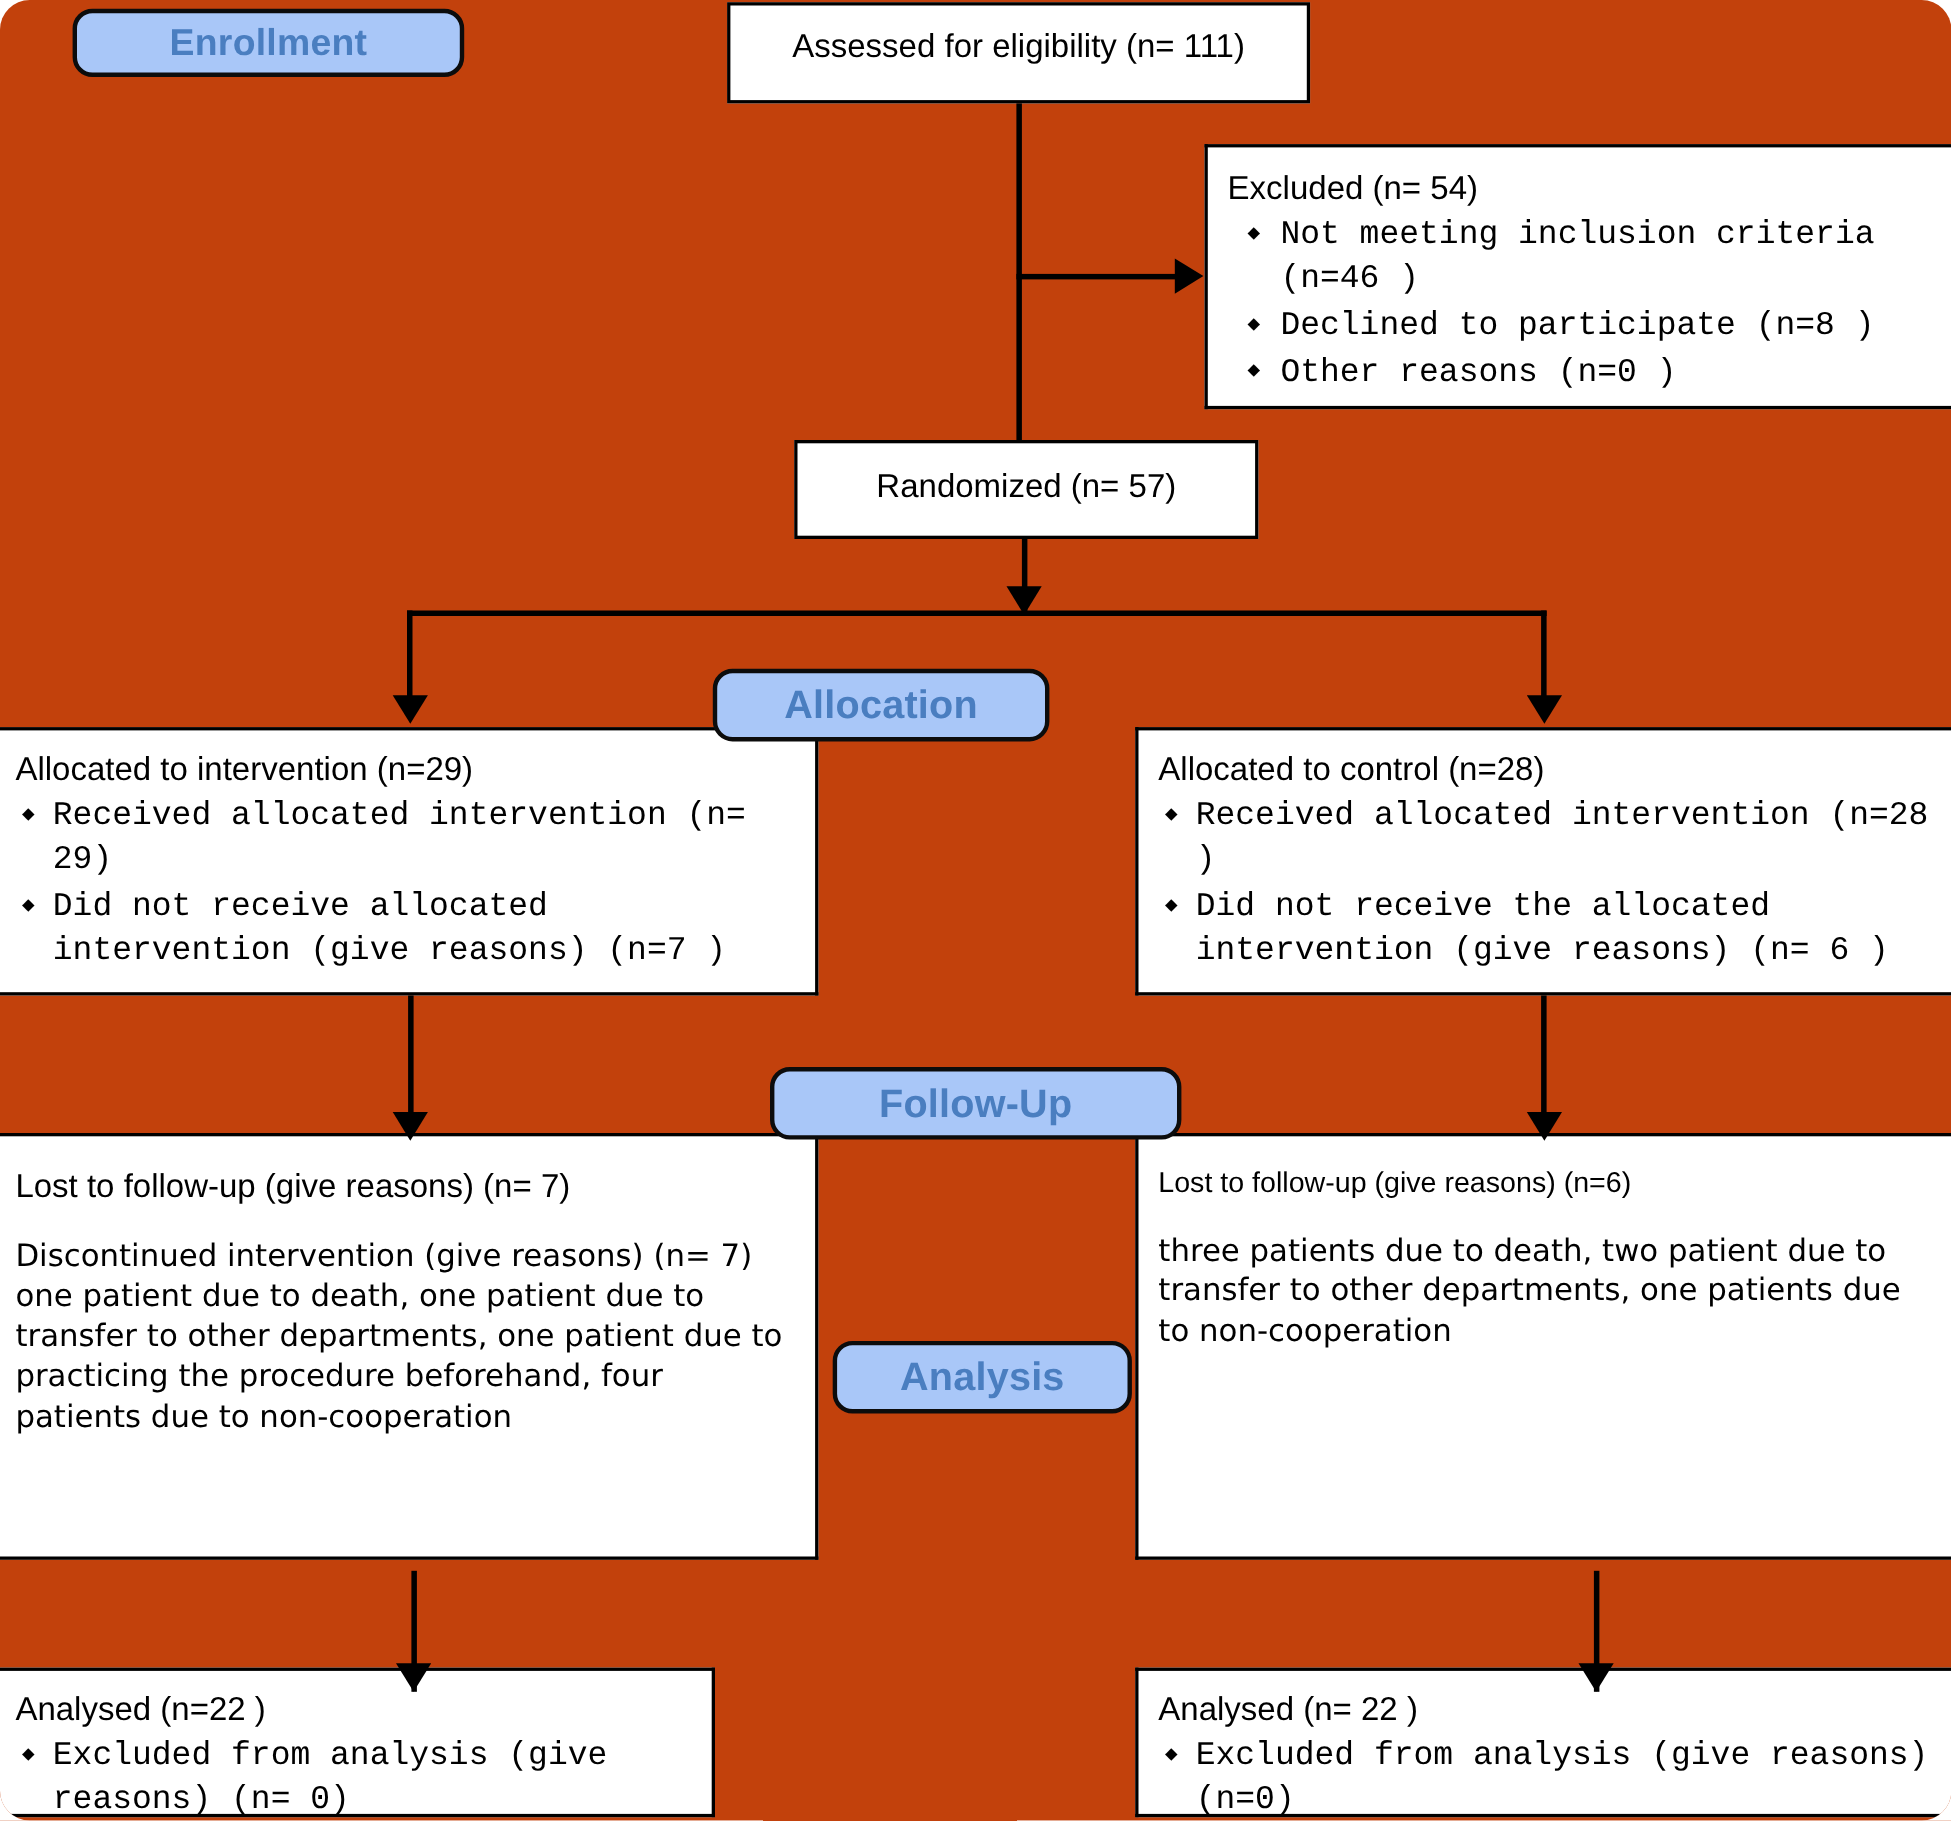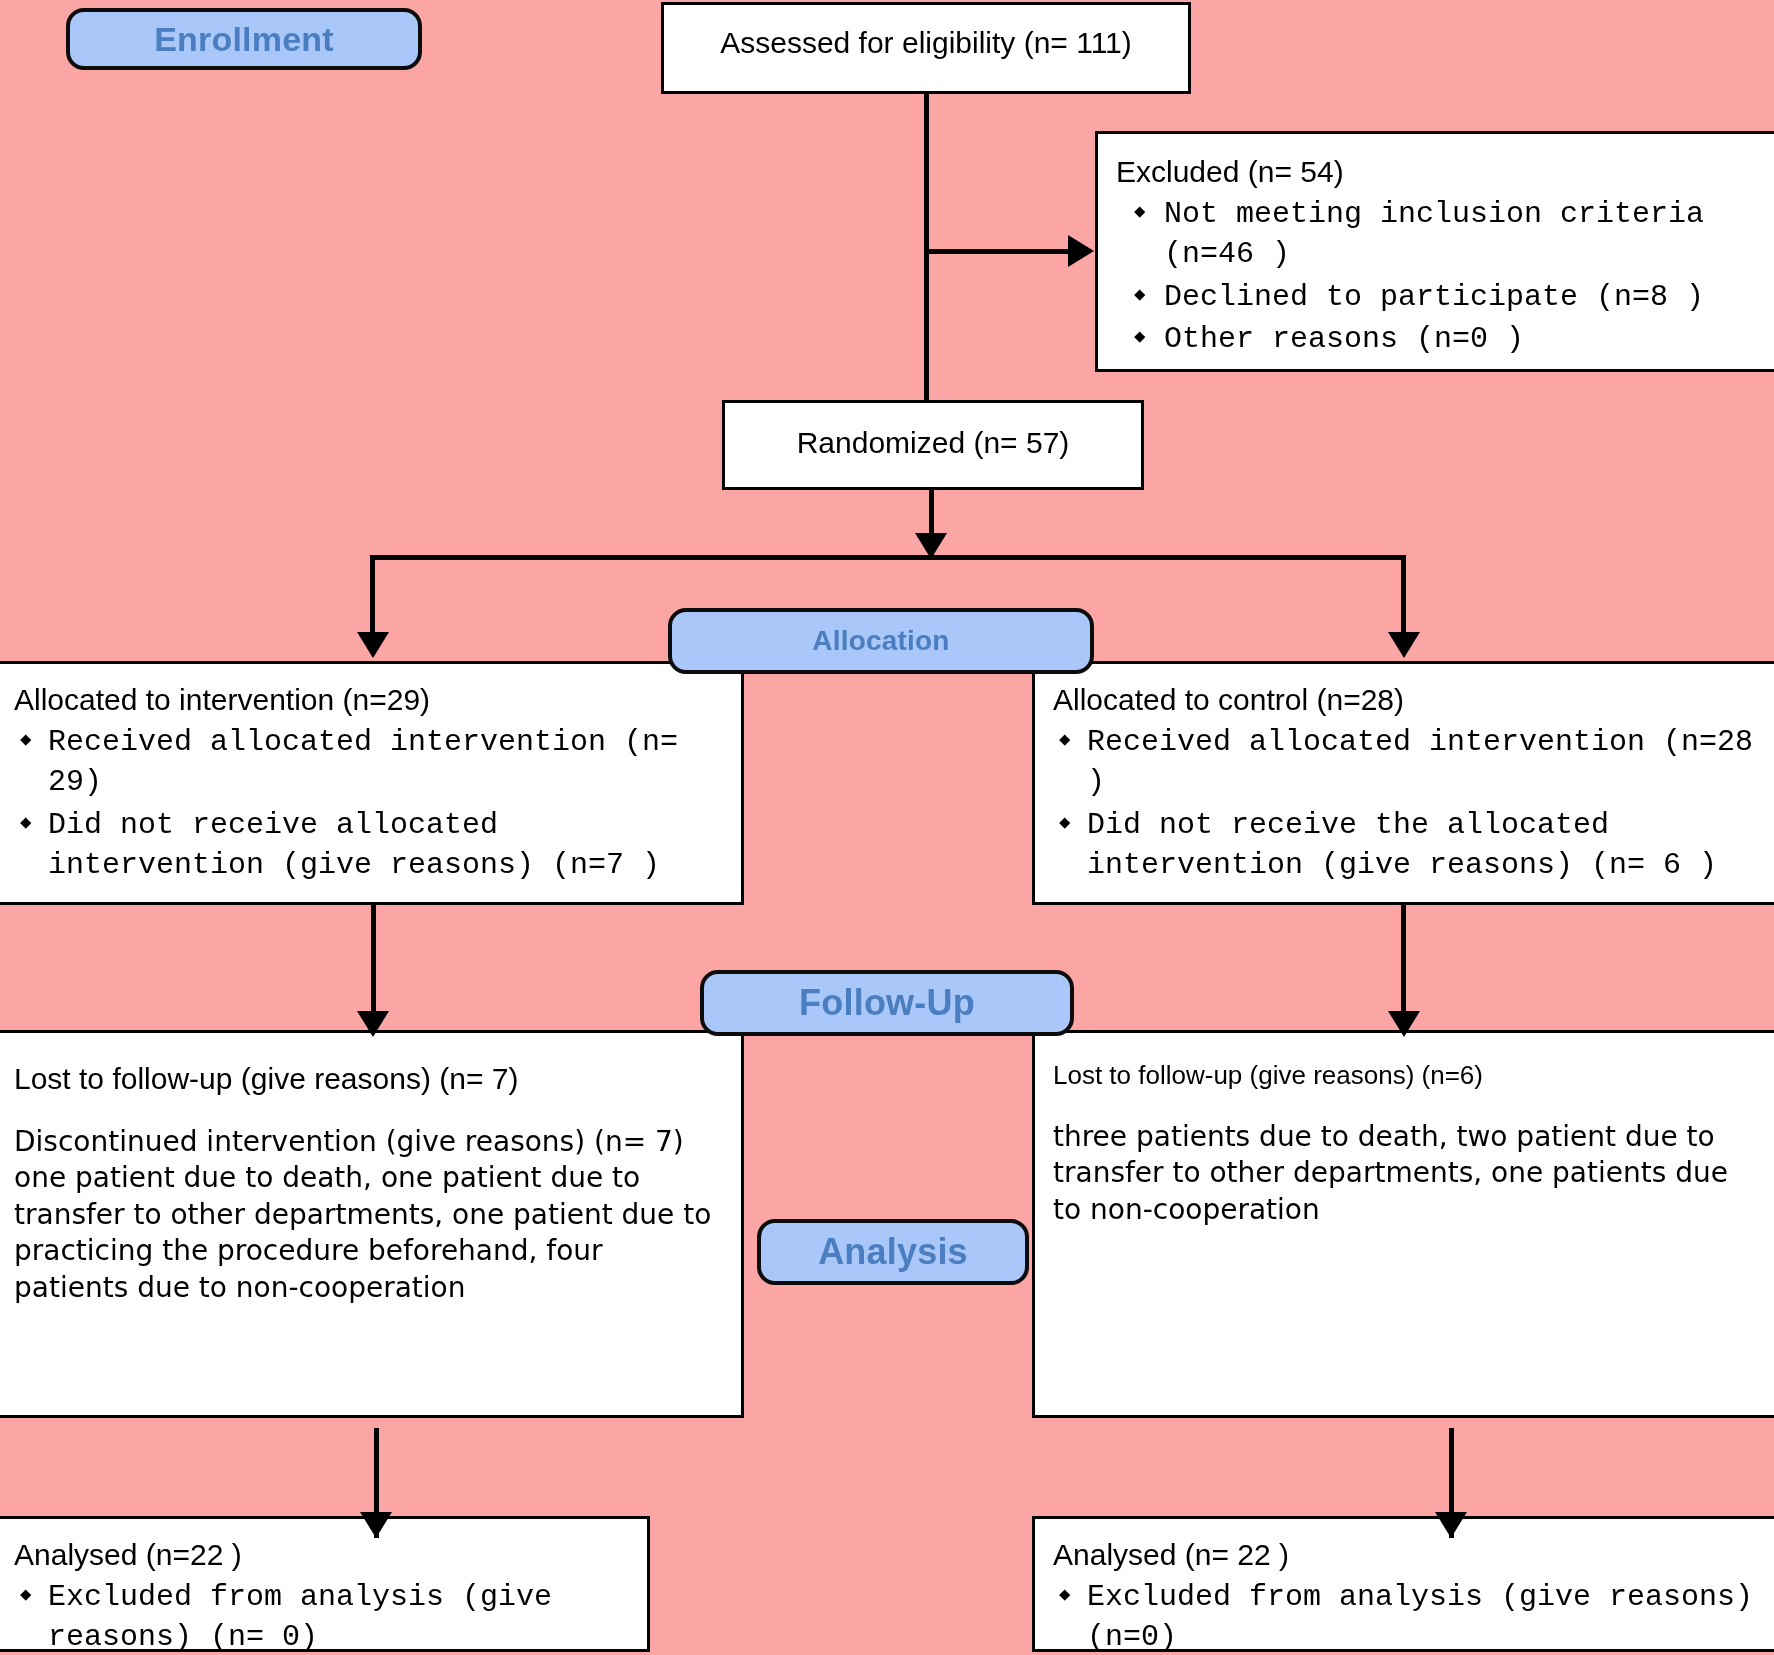--- a/index.html
+++ b/index.html
@@ -4,24 +4,25 @@
 <style>
   html, body {
     margin: 0;
     padding: 0;
     background: #ffffff;
   }
   #canvas {
     position: relative;
     width: 1774px;
     height: 1655px;
-    background: #fca5a5;
+    background: #c2410c;
     font-family: "Liberation Sans", sans-serif;
     color: #000000;
     overflow: hidden;
+    border-radius: 27px;
   }
 
   
   .box {
     position: absolute;
     box-sizing: border-box;
     border: 3px solid #000000;
     background: #ffffff;
     padding: 14px 18px;
     line-height: 1.34;
@@ -136,21 +137,21 @@
   </div>
 
   <div class="vline" style="left:929px; top:490px; width:5px; height:68px;"></div>
   <div class="arrow-down" style="left:915px; top:533px;"></div>
   <div class="hline" style="left:370px; top:555px; width:1036px; height:5px;"></div>
   <div class="vline" style="left:370px; top:555px; width:5px; height:82px;"></div>
   <div class="arrow-down" style="left:357px; top:632px;"></div>
   <div class="vline" style="left:1401px; top:555px; width:5px; height:82px;"></div>
   <div class="arrow-down" style="left:1388px; top:632px;"></div>
 
-  <div class="stage" style="left:668px; top:608px; width:426px; height:66px; font-size:28px;">
+  <div class="stage" style="left:648px; top:608px; width:306px; height:66px; font-size:36px;">
     <span>Allocation</span>
   </div>
 
   <div class="box ghost-left" style="left:-4px; top:661px; width:748px; height:244px; padding-top:16px;">
     <div class="line-title">Allocated to intervention (n=29)</div>
     <ul class="bullets">
       <li>Received allocated intervention (n= 29)</li>
       <li>Did not receive allocated intervention (give reasons) (n=7  )</li>
     </ul>
   </div>

